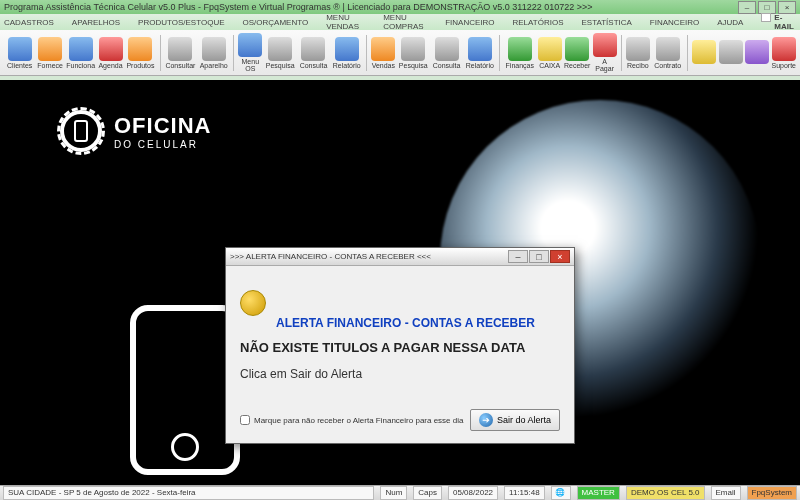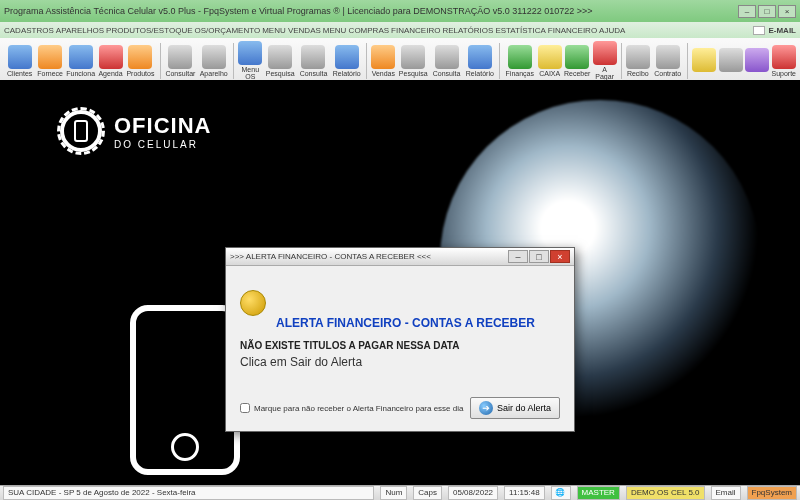--- a/index.html
+++ b/index.html
@@ -1,27 +1,27 @@
 <!DOCTYPE html>
 <html><head>
 <meta charset="utf-8">
 <style>
 * { margin: 0; padding: 0; box-sizing: border-box; font-family: "Segoe UI", Tahoma, sans-serif; }
 body { width: 800px; height: 500px; overflow: hidden; background: #d4e8d4; position: relative; }
 
 
-.titlebar { height: 22px; background: linear-gradient(#9fd89f, #7fc97f); display: flex; align-items: center; padding: 0 4px; font-size: 9px; color: #333; }
+.titlebar { height: 14px; background: linear-gradient(#9fd89f, #7fc97f); display: flex; align-items: center; padding: 0 4px; font-size: 9px; color: #333; }
 .titlebar .title-text { flex: 1; white-space: nowrap; overflow: hidden; }
 .titlebar .win-controls { display: flex; gap: 2px; }
 .titlebar .win-btn { width: 18px; height: 13px; background: #c0e0c0; border: 1px solid #888; font-size: 8px; text-align: center; line-height: 11px; cursor: pointer; }
 
 
-.menubar { height: 16px; background: linear-gradient(#e0f0e0, #c8e8c8); display: flex; align-items: center; padding: 0 4px; font-size: 8px; color: #444; gap: 2px; }
+.menubar { height: 16px; background: linear-gradient(#e0f0e0, #c8e8c8); display: flex; align-items: center; padding: 0 4px; font-size: 8px; color: #444; gap: 18px; }
 .menubar span { cursor: pointer; }
-.menubar .email { margin-left: auto; display: flex; align-items: center; gap: 3px; font-weight: bold; }
+.menubar .email { margin-left: auto; display: flex; align-items: flex-start; gap: 3px; font-weight: bold; }
 .menubar .email .env { width: 12px; height: 9px; background: #fff; border: 1px solid #aaa; }
 
 
 .toolbar { height: 46px; background: linear-gradient(#fafafa, #e8e8e8); border-bottom: 1px solid #aaa; display: flex; align-items: center; padding: 2px 4px; gap: 2px; overflow: hidden; }
 .tool-btn { display: flex; flex-direction: column; align-items: center; justify-content: center; width: 36px; height: 42px; cursor: pointer; font-size: 7px; color: #333; text-align: center; }
 .tool-btn.wide { width: 46px; }
 .tool-btn .ico { width: 24px; height: 24px; border-radius: 4px; margin-bottom: 1px; display: flex; align-items: center; justify-content: center; font-size: 14px; }
 .tool-sep { width: 1px; height: 36px; background: #bbb; margin: 0 2px; }
 
 
@@ -42,21 +42,21 @@
 .dialog .dlg-title .dt-text { flex: 1; }
 .dialog .dlg-title .dlg-ctrl { display: flex; gap: 1px; }
 .dialog .dlg-title .db { width: 20px; height: 13px; font-size: 9px; text-align: center; line-height: 12px; }
 .dialog .dlg-title .db.min { background: #e0e0e0; border: 1px solid #999; }
 .dialog .dlg-title .db.max { background: #e0e0e0; border: 1px solid #999; }
 .dialog .dlg-title .db.close { background: #d04030; color: #fff; border: 1px solid #a03020; }
 .dialog .dlg-body { padding: 10px 14px 12px; }
 .dialog .dlg-head { display: flex; align-items: center; gap: 10px; margin-bottom: 10px; }
 .dialog .coin { width: 26px; height: 26px; border-radius: 50%; background: radial-gradient(circle at 35% 35%, #ffdd66, #cc9900); border: 1px solid #aa8800; }
 .dialog .alert-title { font-size: 12px; font-weight: bold; color: #1040c0; margin-top: 40px; }
-.dialog .msg1 { font-size: 10px; font-weight: bold; color: #222; margin-bottom: 4px; }
+.dialog .msg1 { font-size: 13px; font-weight: bold; color: #222; margin-bottom: 12px; }
 .dialog .msg2 { font-size: 12px; color: #333; margin-bottom: 28px; }
 .dialog .dlg-foot { display: flex; align-items: center; justify-content: space-between; }
 .dialog .chk { display: flex; align-items: center; gap: 4px; font-size: 8px; color: #333; }
 .dialog .chk input { width: 10px; height: 10px; }
 .dialog .exit-btn { display: flex; align-items: center; gap: 4px; padding: 3px 8px; background: linear-gradient(#fafafa, #e0e0e0); border: 1px solid #888; border-radius: 2px; font-size: 9px; cursor: pointer; }
 .dialog .exit-btn .arr { width: 14px; height: 14px; border-radius: 50%; background: radial-gradient(circle at 35% 35%, #88ccff, #2266aa); display: flex; align-items: center; justify-content: center; color: #fff; font-size: 9px; }
 
 
 .statusbar { position: absolute; bottom: 0; left: 0; right: 0; height: 15px; background: linear-gradient(#f0f0f0, #d8d8d8); border-top: 1px solid #aaa; display: flex; align-items: center; font-size: 8px; color: #333; padding: 0 3px; gap: 6px; }
 .statusbar .sb-cell { border: 1px solid #bbb; padding: 0 4px; height: 14px; line-height: 11px; background: #f8f8f8; white-space: nowrap; }

